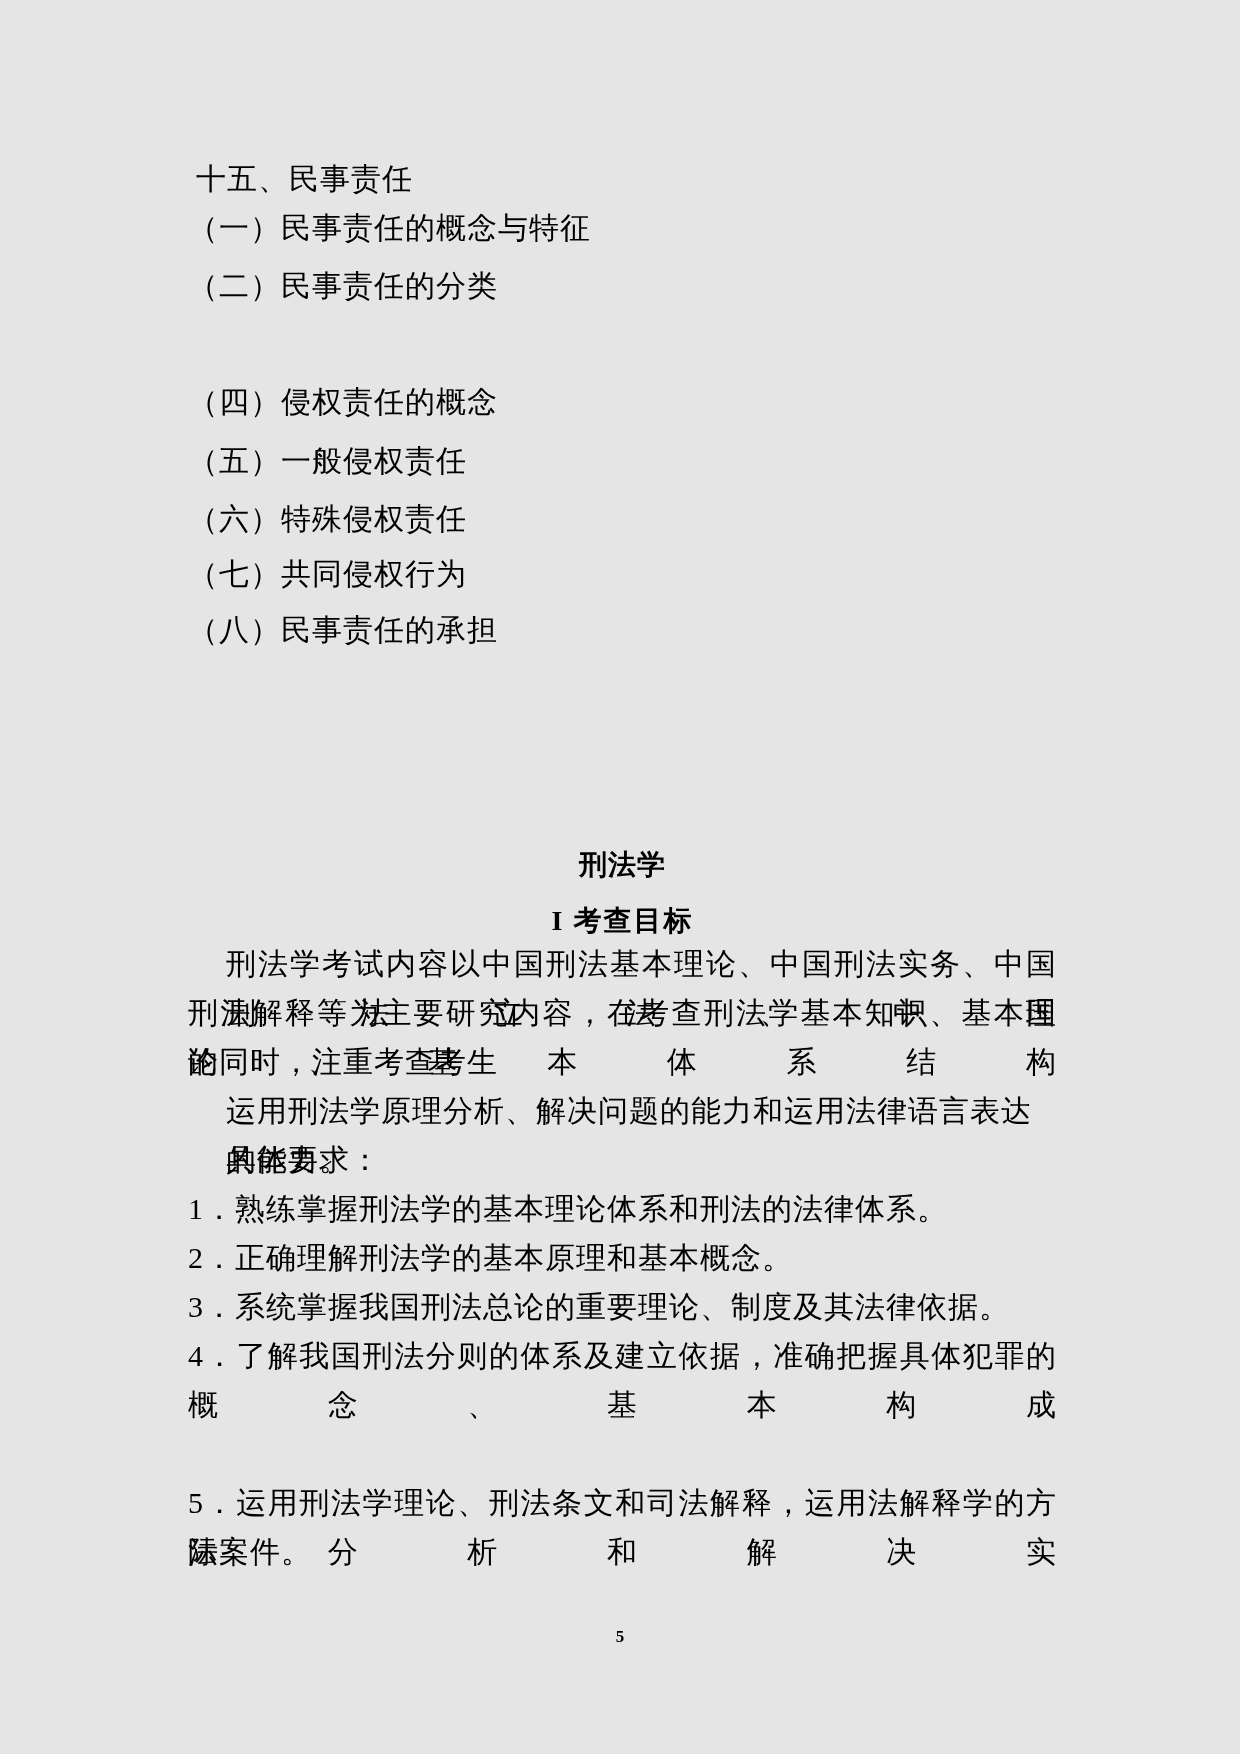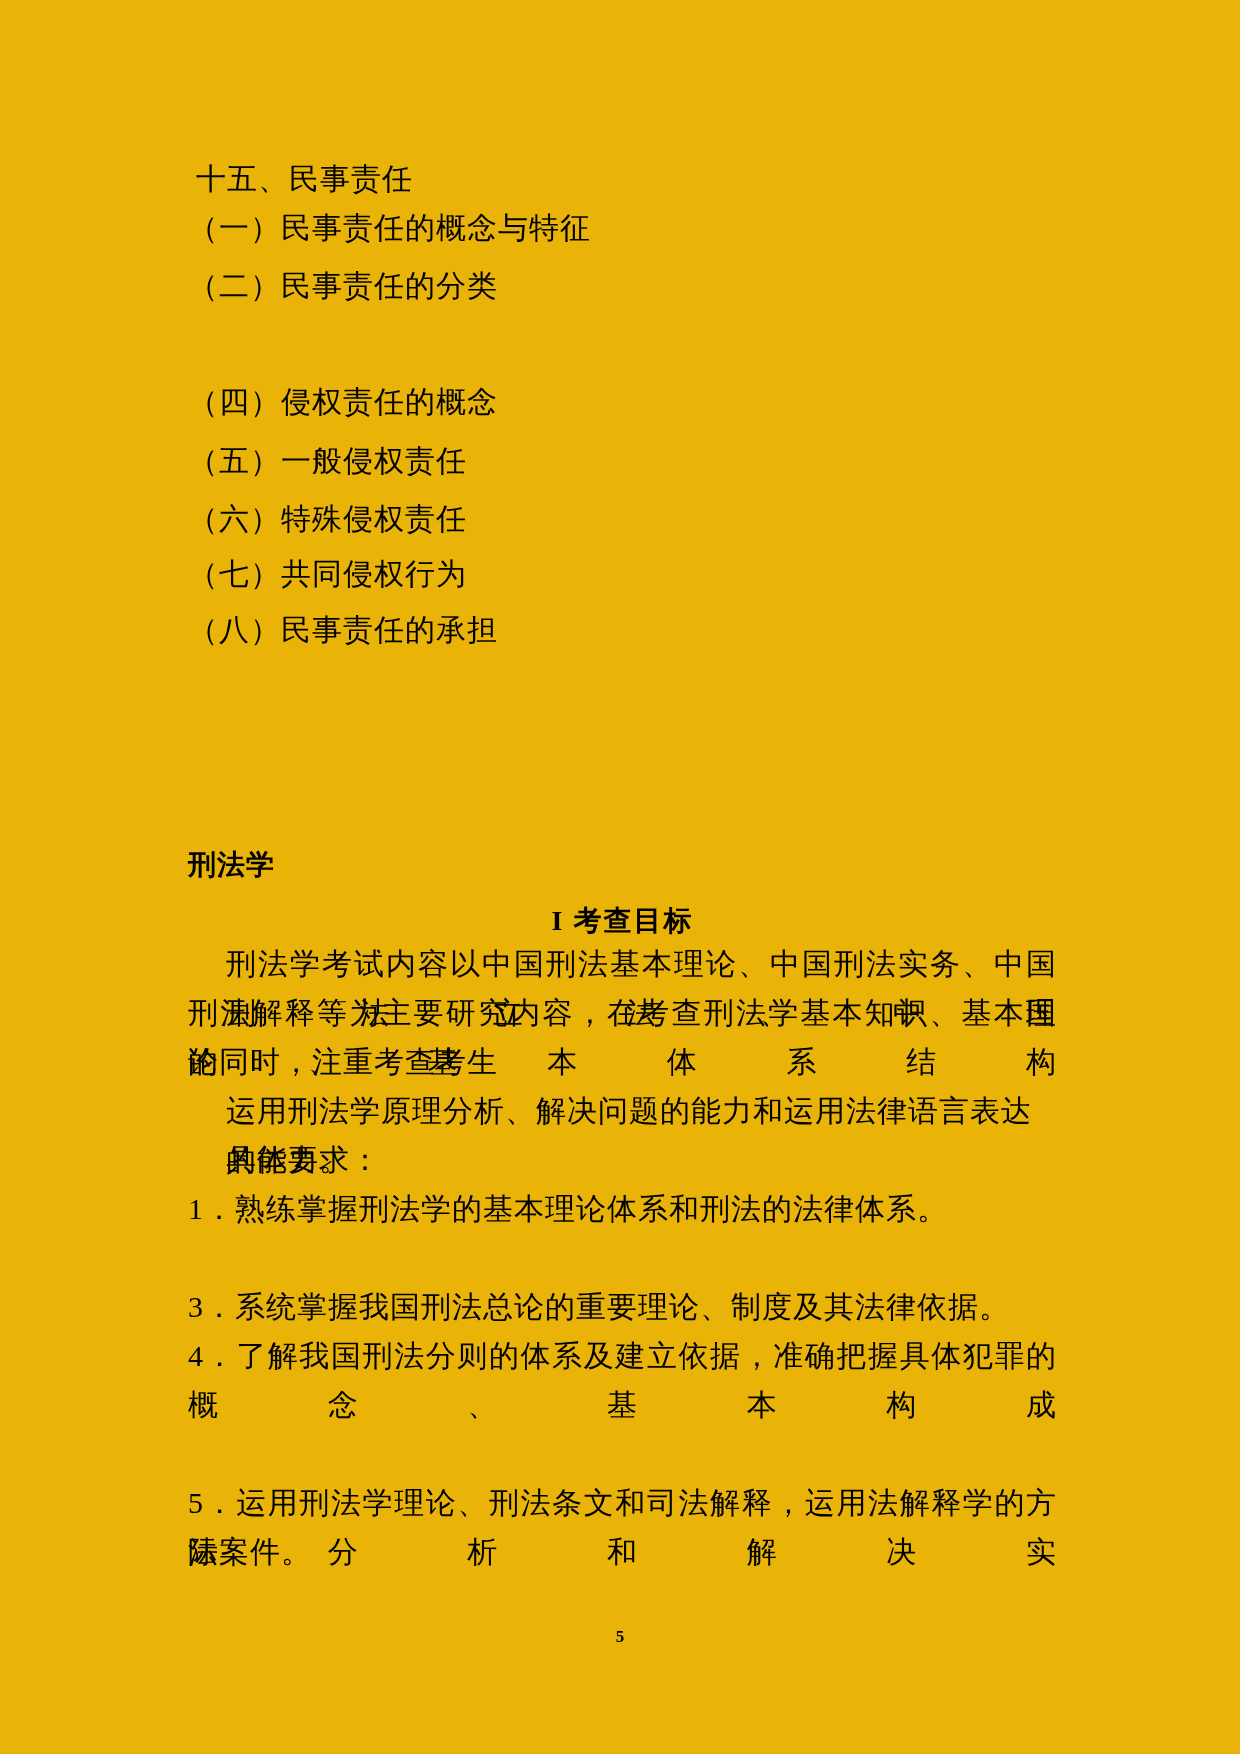--- a/index.html
+++ b/index.html
@@ -4,21 +4,21 @@
 <style>
   html, body {
     margin: 0;
     padding: 0;
     background: #ffffff;
   }
   .page {
     position: relative;
     width: 1240px;
     height: 1754px;
-    background: #eab308;
+    background: #e5e5e5;
     color: #000000;
     font-family: "Liberation Serif", "DejaVu Serif", serif;
     overflow: hidden;
   }
   .content {
     position: absolute;
     left: 188px;
     top: 0;
     width: 869px;
     height: 1754px;
@@ -34,20 +34,21 @@
     letter-spacing: 1px;
     text-align: left;
   }
   .indent { padding-left: 38px; }
   .o-head { padding-left: 8px; }
   .fill {
     text-align: justify;
     text-align-last: justify;
   }
   .title {
+    text-align: center;
     font-weight: bold;
     font-size: 28px;
   }
   .heading {
     font-weight: bold;
     font-size: 28px;
     letter-spacing: 2px;
     text-align: center;
   }
   .pagenum {
@@ -78,20 +79,21 @@
 
     <div class="line title" style="--t:840">刑法学</div>
     <div class="line heading" style="--t:896">I 考查目标</div>
 
     <div class="line indent fill" style="--t:939">刑法学考试内容以中国刑法基本理论、中国刑法实务、中国刑法立法、中国</div>
     <div class="line fill" style="--t:988">刑法解释等为主要研究内容，在考查刑法学基本知识、基本理论、基本体系结构</div>
     <div class="line" style="--t:1037">的同时，注重考查考生</div>
     <div class="line indent" style="--t:1086">运用刑法学原理分析、解决问题的能力和运用法律语言表达的能力。</div>
     <div class="line indent" style="--t:1135">具体要求：</div>
     <div class="line" style="--t:1184">1．熟练掌握刑法学的基本理论体系和刑法的法律体系。</div>
+    <div class="line" style="--t:1233">2．正确理解刑法学的基本原理和基本概念。</div>
     <div class="line" style="--t:1282">3．系统掌握我国刑法总论的重要理论、制度及其法律依据。</div>
     <div class="line fill" style="--t:1331">4．了解我国刑法分则的体系及建立依据，准确把握具体犯罪的概念、基本构成</div>
     <div class="line fill" style="--t:1478">5．运用刑法学理论、刑法条文和司法解释，运用法解释学的方法分析和解决实</div>
     <div class="line" style="--t:1527">际案件。</div>
 
   </div>
 
   <div class="pagenum">5</div>
 </div>
 

